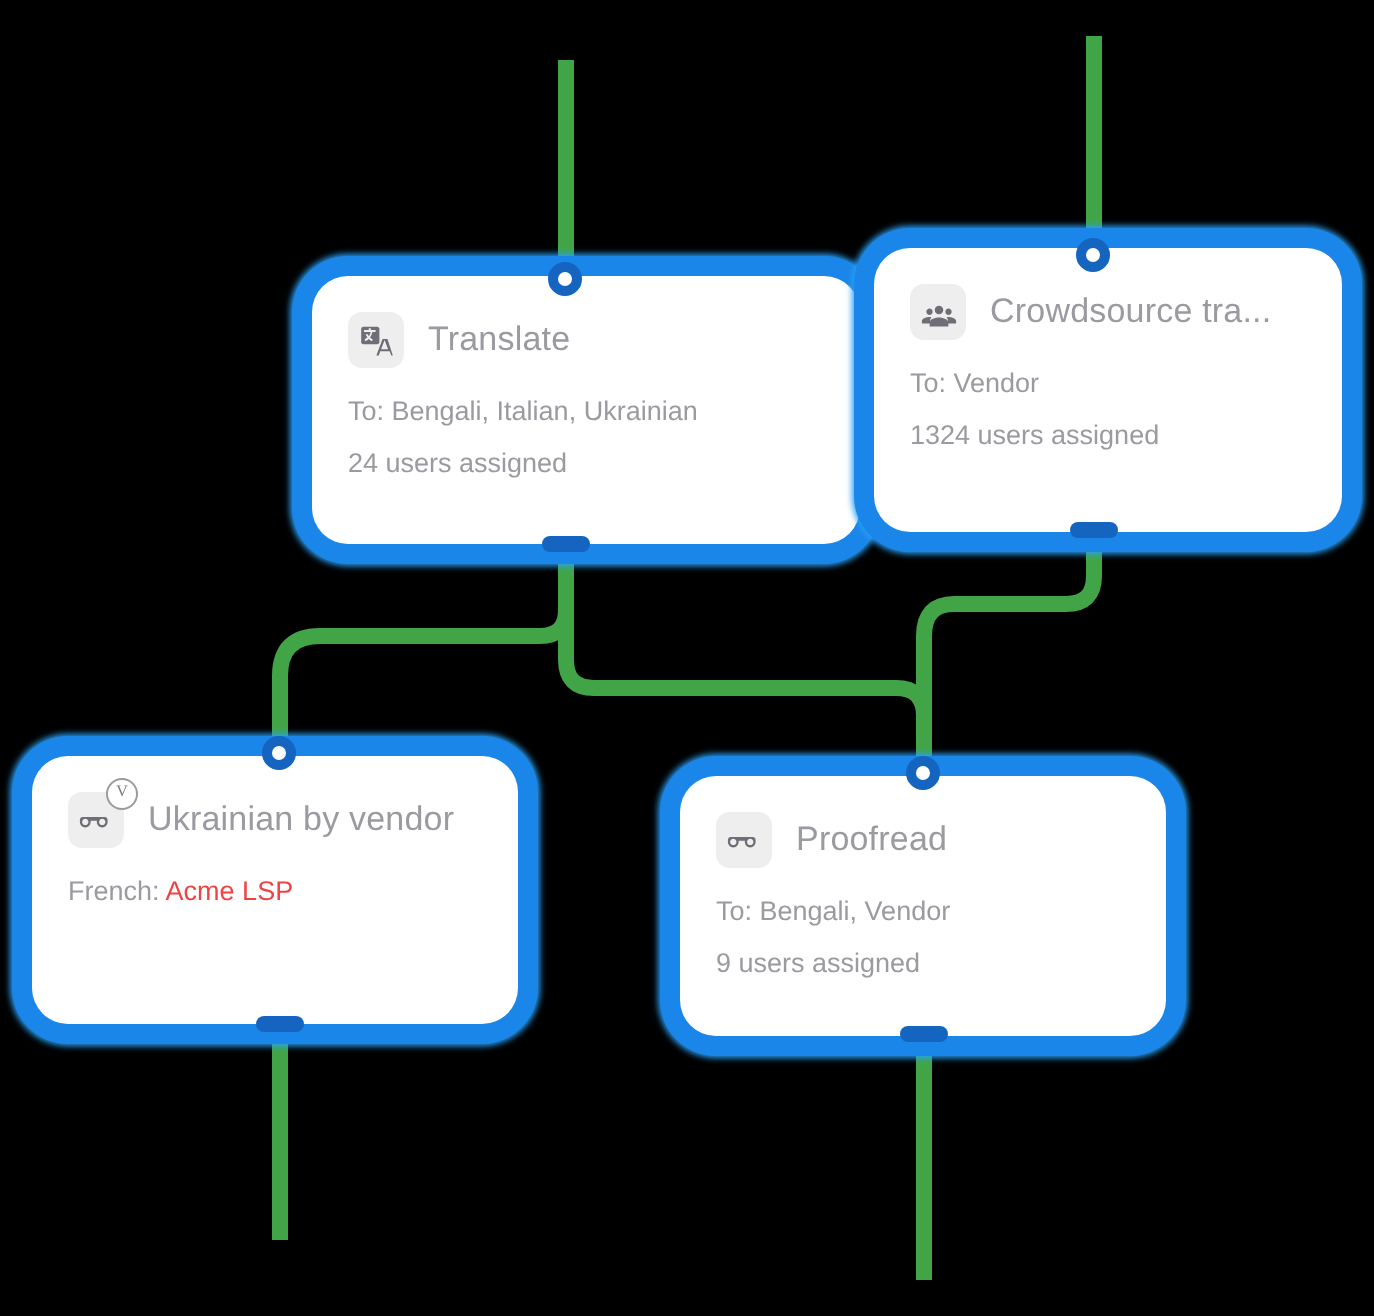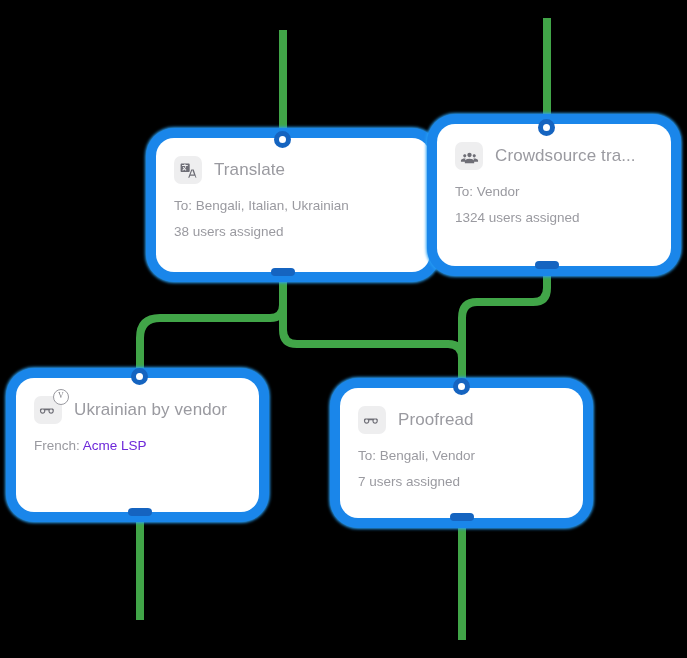--- a/index.html
+++ b/index.html
@@ -88,21 +88,21 @@
     letter-spacing: 0.1px;
   }
   .node-line {
     font-size: 13.5px;
     color: #9a9aa0;
     margin-bottom: 11px;
     white-space: nowrap;
   }
   .node-line:last-child { margin-bottom: 0; }
   .vendor-link {
-    color: #6d28d9;
+    color: #ef4444;
   }
   
   .port-in {
     position: absolute;
     z-index: 4;
     width: 17px;
     height: 17px;
     border-radius: 50%;
     background: #ffffff;
     border: 5px solid #1564c0;
@@ -146,21 +146,21 @@
       <div class="node-head">
         <span class="node-icon">
           <svg width="19" height="19" viewBox="0 0 24 24" fill="#6e6e76">
             <path d="M12.1 3H3.4C2.6 3 2 3.6 2 4.4v8.2c0 .8.6 1.4 1.4 1.4h8.7c.8 0 1.4-.6 1.4-1.4V4.4c0-.8-.6-1.4-1.4-1.4zM11 6.3H9.1c-.3 1.3-.8 2.5-1.5 3.5.5.5 1.1.9 1.7 1.2l-.5 1.2c-.7-.4-1.4-.9-2-1.5-.6.6-1.3 1.1-2.1 1.5l-.5-1.2c.7-.4 1.3-.8 1.8-1.3-.5-.6-.9-1.3-1.2-2h1.3c.2.5.5.9.8 1.3.5-.8.9-1.7 1.1-2.7H3.8V5.1h3V3.9h1.3v1.2h3V6.3z"></path>
             <path d="M18.6 10.8h-3.1l-3.9 10.4h1.5l1-2.7h5.9l1 2.7H22l-3.4-10.4zm-4 6.4l2.2-5.8 2.2 5.8h-4.4z"></path>
           </svg>
         </span>
         <span class="node-title">Translate</span>
       </div>
       <div class="node-line">To: Bengali, Italian, Ukrainian</div>
-      <div class="node-line">38 users assigned</div>
+      <div class="node-line">24 users assigned</div>
     </div>
   </div>
   <div class="port-in" style="left:274px; top:131px;"></div>
   <div class="port-out" style="left:271px; top:268px;"></div>
 
   <div class="node" style="left:437px; top:124px; width:234px; height:142px;">
     <div class="node-inner">
       <div class="node-head">
         <span class="node-icon">
           <svg width="19" height="19" viewBox="0 0 24 24" fill="#6e6e76">
@@ -200,19 +200,19 @@
     <div class="node-inner">
       <div class="node-head">
         <span class="node-icon">
           <svg width="19" height="19" viewBox="0 0 24 24" fill="#6e6e76">
             <path d="M3 9.5c-1 0-1.8.8-1.8 1.8v1.4c0 1.9 1.5 3.4 3.4 3.4s3.4-1.5 3.4-3.4v-.9h3.9v.9c0 1.9 1.5 3.4 3.4 3.4s3.4-1.5 3.4-3.4v-1.4c0-1-.8-1.8-1.8-1.8H3zm1.6 5.1c-1.1 0-2-.9-2-2s.9-2 2-2 2 .9 2 2-.9 2-2 2zm10.7 0c-1.1 0-2-.9-2-2s.9-2 2-2 2 .9 2 2-.9 2-2 2z"></path>
           </svg>
         </span>
         <span class="node-title">Proofread</span>
       </div>
       <div class="node-line">To: Bengali, Vendor</div>
-      <div class="node-line">7 users assigned</div>
+      <div class="node-line">9 users assigned</div>
     </div>
   </div>
   <div class="port-in" style="left:453px; top:378px;"></div>
   <div class="port-out" style="left:450px; top:513px;"></div>
 
 </div>
 
 </body></html>

